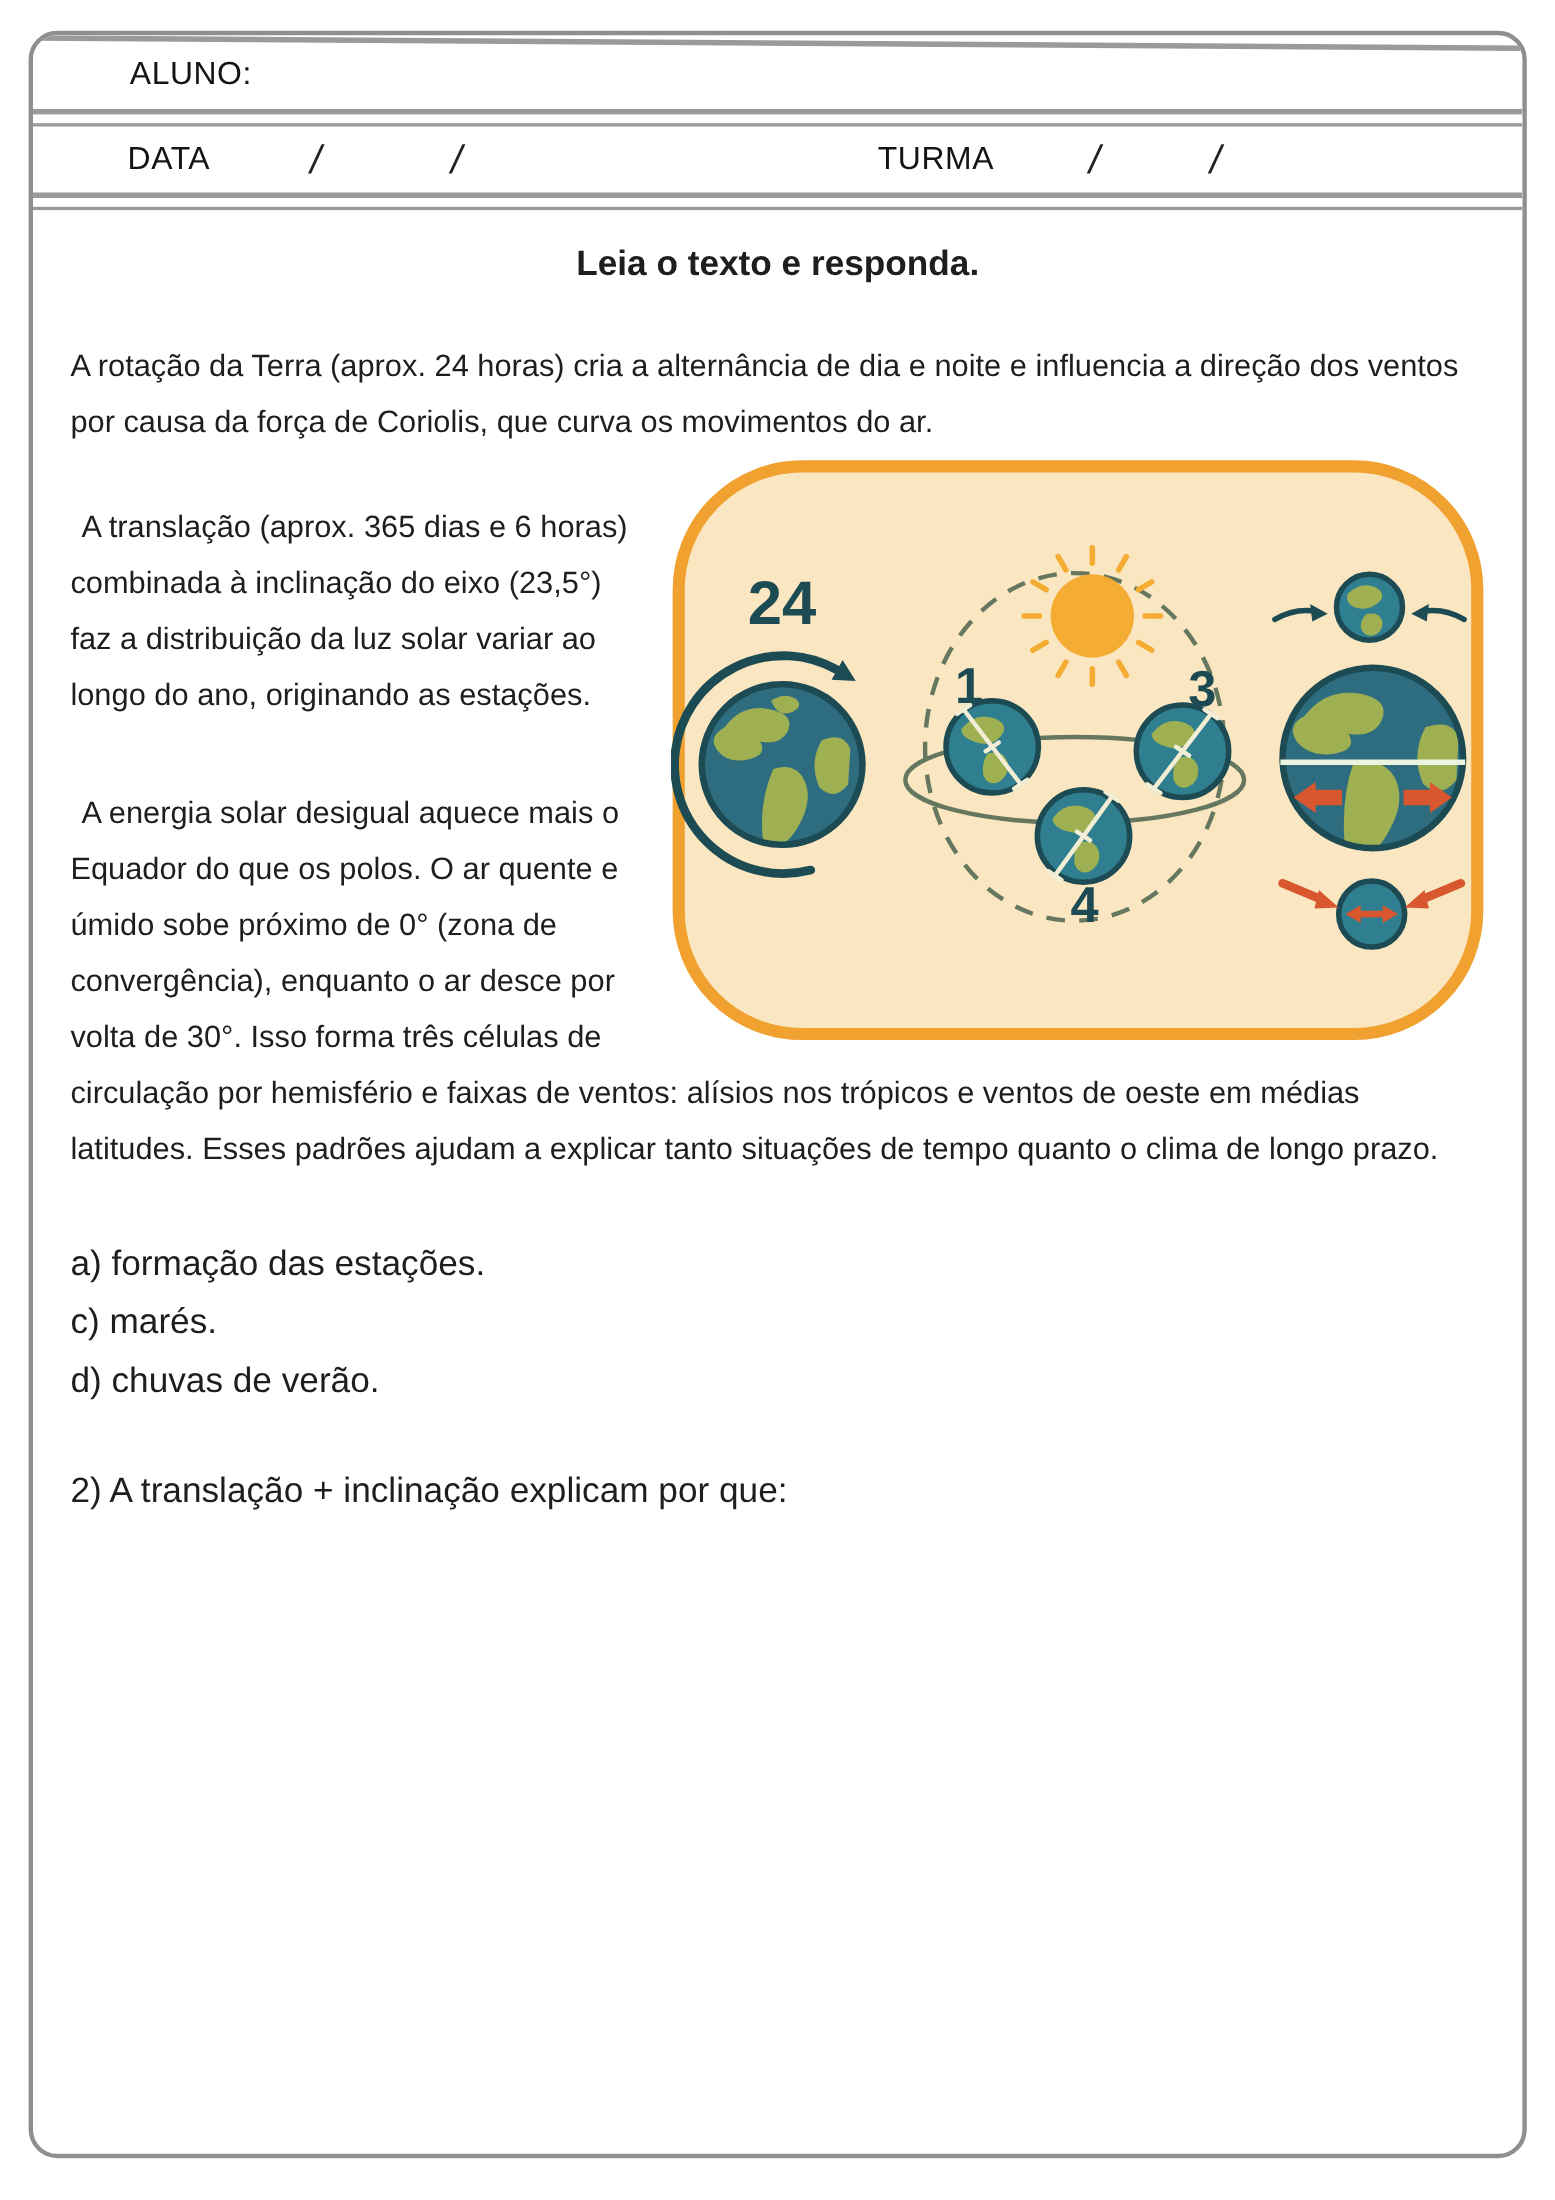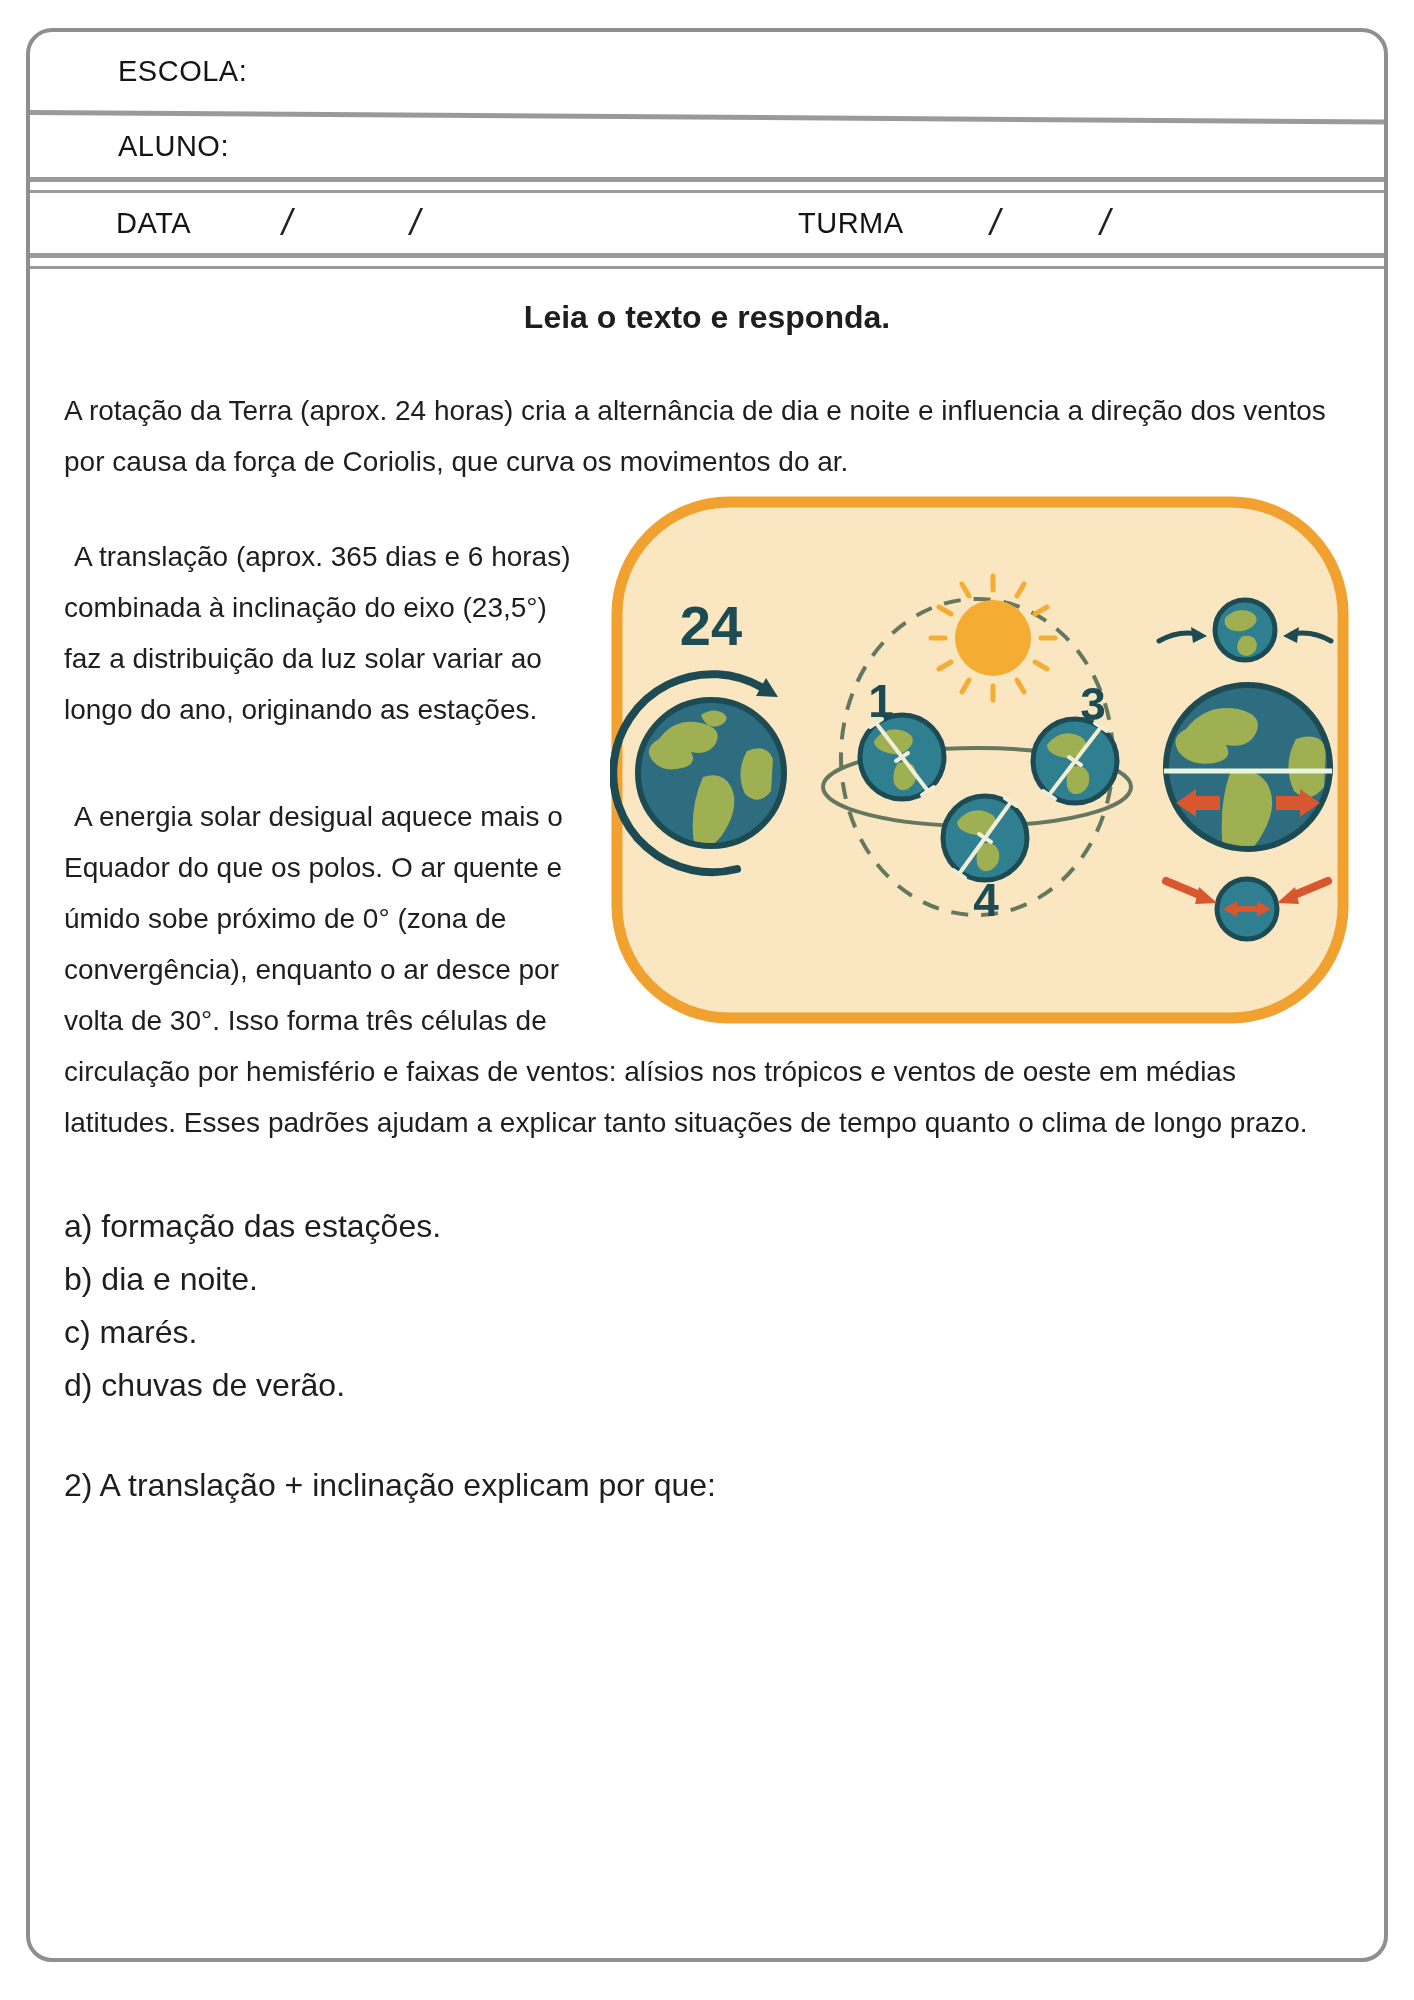--- a/index.html
+++ b/index.html
@@ -44,24 +44,20 @@
   .q1{margin-top:110px;}
   .options{margin-top:52px;}
   .option{font-size:32px;line-height:53px;}
   .q2{margin-top:48px;}
 </style>
 </head>
 <body>
 
 <div class="sheet">
 
-  <div class="hrow row-escola">
-    <span class="hlabel">ESCOLA:</span>
-    <span class="hfield"></span>
-  </div>
   <div class="div-single"></div>
 
   <div class="hrow row-aluno">
     <span class="hlabel">ALUNO:</span>
     <span class="hfield"></span>
   </div>
   <div class="div-double"></div>
 
   <div class="hrow row-dataturma">
     <span class="hlabel" style="left:86px">DATA</span>
@@ -196,19 +192,18 @@
         <line x1="718" y1="386" x2="682" y2="401" stroke="#D9572E" stroke-width="8" stroke-linecap="round"></line>
         <polygon points="667,408 685,392 689,409" fill="#D9572E"></polygon>
       </g>
     </svg>
 
     <p class="p2">A translação (aprox. 365 dias e 6 horas) combinada à inclinação do eixo (23,5°) faz a distribuição da luz solar variar ao longo do ano, originando as estações.</p>
     <p class="p3">A energia solar desigual aquece mais o Equador do que os polos. O ar quente e úmido sobe próximo de 0° (zona de convergência), enquanto o ar desce por volta de 30°. Isso forma três células de circulação por hemisfério e faixas de ventos: alísios nos trópicos e ventos de oeste em médias latitudes. Esses padrões ajudam a explicar tanto situações de tempo quanto o clima de longo prazo.</p>
 
     <div class="options">
       <div class="option">a) formação das estações.</div>
-      <div class="option">b) dia e noite.</div>
       <div class="option">c) marés.</div>
       <div class="option">d) chuvas de verão.</div>
     </div>
     <div class="q q2">2) A translação + inclinação explicam por que:</div>
   </div>
 </div>
 
 </body></html>

